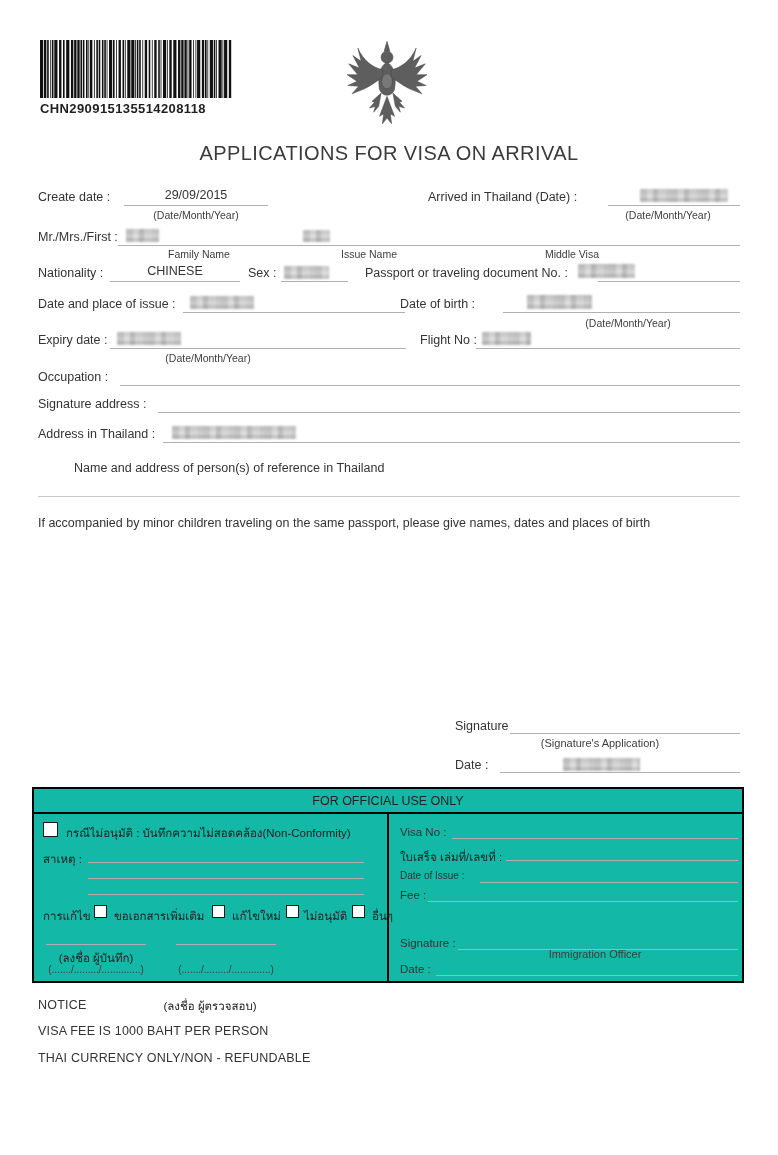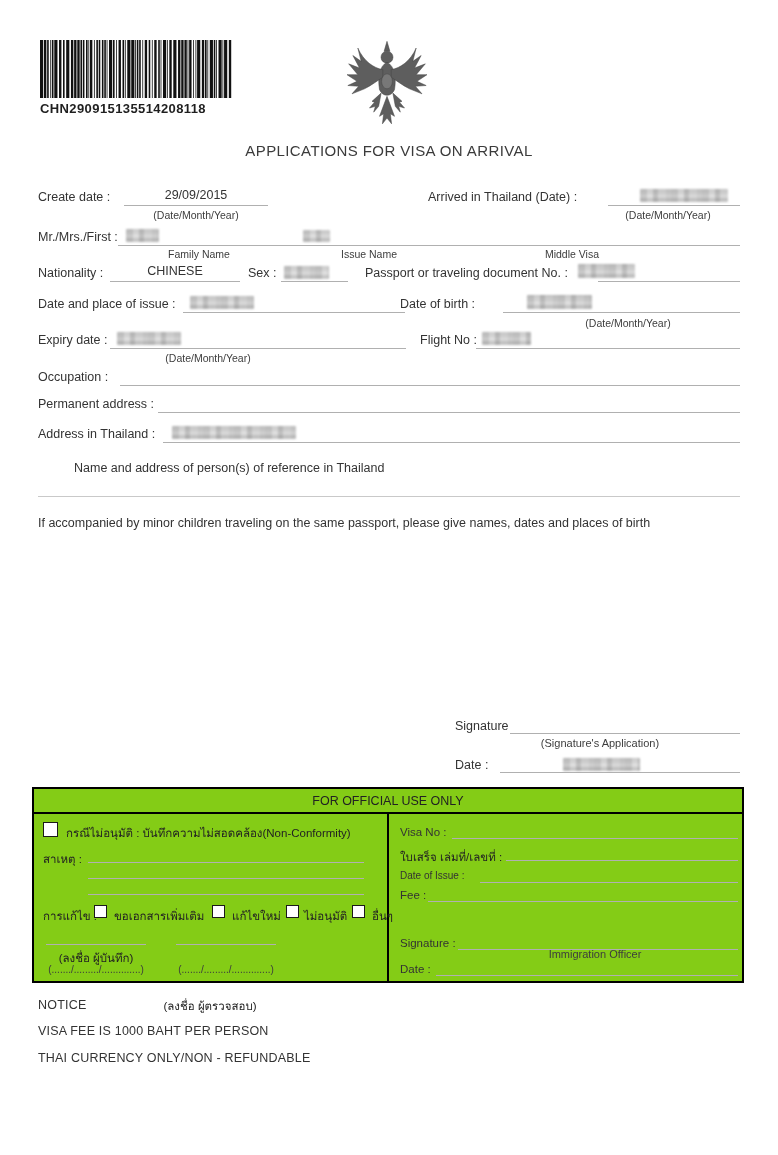--- a/index.html
+++ b/index.html
@@ -15,24 +15,24 @@
   .uline { position:absolute; border-bottom:1px solid #b0b0b0; }
   .fillval { position:absolute; font-size:12.5px; color:#333; text-align:center; }
   .redact {
     position:absolute; border-radius:1px;
     background-image:
       repeating-linear-gradient(0deg, rgba(120,120,120,.25) 0 4px, rgba(200,200,200,.15) 4px 8px, rgba(150,150,150,.22) 8px 12px),
       repeating-linear-gradient(90deg, #c9c9c9 0 7px, #e2e2e2 7px 13px, #bfbfbf 13px 18px, #dadada 18px 26px, #cfcfcf 26px 31px);
     filter: blur(1.1px);
   }
   .title {
-    position:absolute; width:100%; text-align:center; font-size:15px;
+    position:absolute; width:100%; text-align:center; font-size:20px;
     letter-spacing:.4px; color:#3b3b3b; font-weight:400;
   }
-  .official-box { position:absolute; border:2px solid #000; background:#84cc16; }
+  .official-box { position:absolute; border:2px solid #000; background:#14b8a6; }
   .official-head {
     position:absolute; left:0; right:0; top:0; height:25px; border-bottom:2px solid #000;
     text-align:center; font-size:12.5px; color:#222; line-height:24px;
   }
   .vdiv { position:absolute; border-left:2px solid #000; }
   .cb { position:absolute; width:15px; height:15px; border:1.6px solid #1a1a1a; background:#fff; }
   .cb-sm { position:absolute; width:13px; height:13px; border:1.5px solid #1a1a1a; background:#fff; }
   .thai { font-size:11.5px; color:#222; }
   .notice { position:absolute; font-size:12.5px; color:#333; letter-spacing:.2px; white-space:nowrap; }
   .barcode-wrap { position:absolute; left:40px; top:40px; width:192px; height:58px; }
@@ -173,21 +173,21 @@
   <div class="uline" style="left:110px; top:332px; width:296px; height:17px;"></div>
   <div class="redact" style="left:117px; top:332px; width:64px; height:13px;"></div>
   <div class="small center" style="left:208px; top:352px;">(Date/Month/Year)</div>
   <div class="lbl" style="left:420px; top:333px;">Flight No :</div>
   <div class="uline" style="left:476px; top:332px; width:264px; height:17px;"></div>
   <div class="redact" style="left:482px; top:332px; width:49px; height:13px;"></div>
 
   <div class="lbl" style="left:38px; top:370px;">Occupation :</div>
   <div class="uline" style="left:120px; top:369px; width:620px; height:17px;"></div>
 
-  <div class="lbl" style="left:38px; top:397px;">Permanent address :</div>
+  <div class="lbl" style="left:38px; top:397px;">Signature address :</div>
   <div class="uline" style="left:158px; top:396px; width:582px; height:17px;"></div>
 
   <div class="lbl" style="left:38px; top:427px;">Address in Thailand :</div>
   <div class="uline" style="left:163px; top:426px; width:577px; height:17px;"></div>
   <div class="redact" style="left:172px; top:426px; width:124px; height:13px;"></div>
 
   <div class="lbl" style="left:38px; top:461px;margin-left:36px;">Name and address of person(s) of reference in Thailand</div>
 
   <div class="sep" style="left:38px; top:496px; width:702px;"></div>
 

